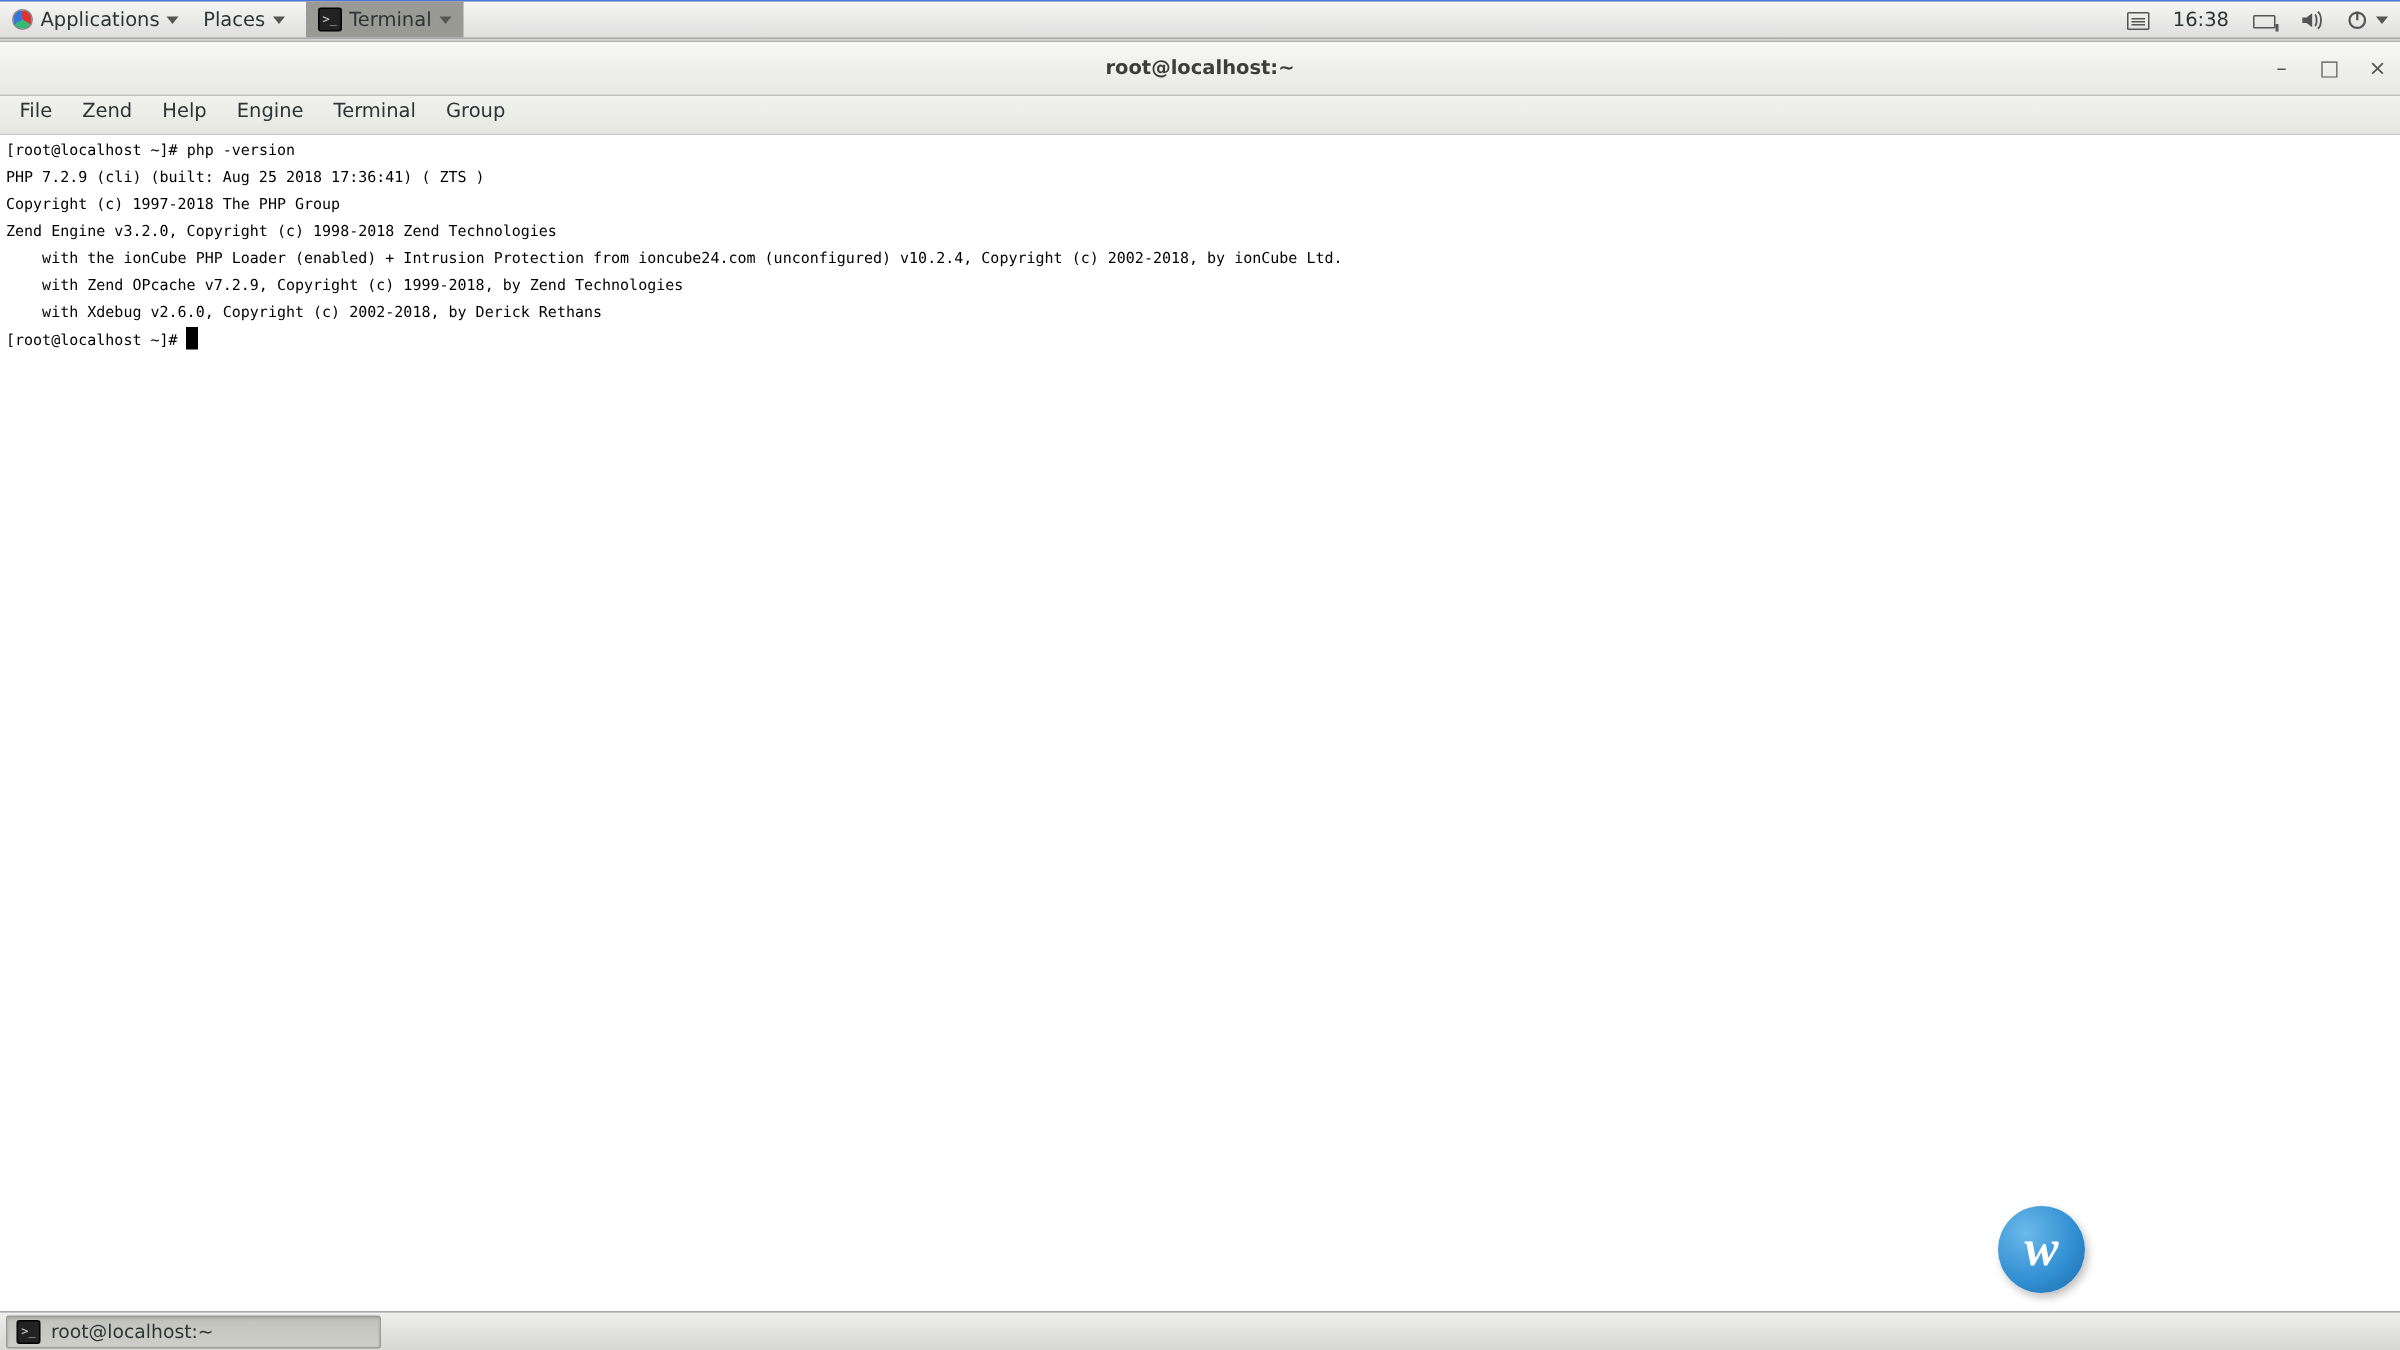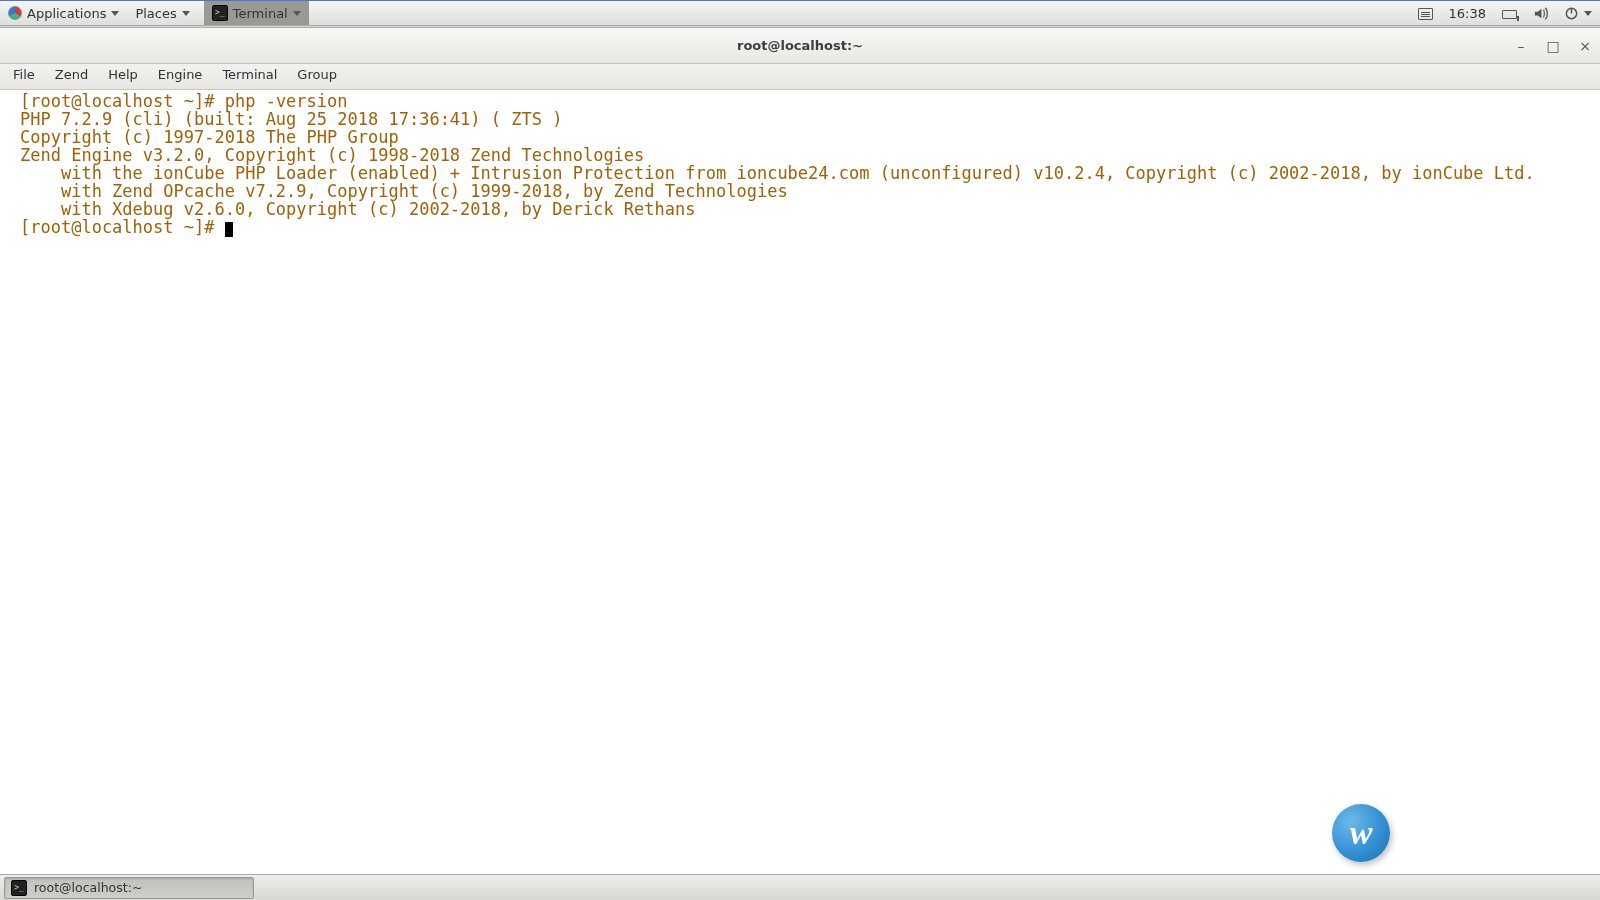--- a/index.html
+++ b/index.html
@@ -29,21 +29,21 @@
   .clock { font-size:13px; }
 
   
   .term-window { position:absolute; top:27px; left:0; right:0; bottom:26px; background:#fff; display:flex; flex-direction:column; border-top:1px solid #b0b0aa; }
   .titlebar { height:36px; background:linear-gradient(#f7f7f5,#e8e8e4); border-bottom:1px solid #c0c0ba; display:flex; align-items:center; justify-content:center; position:relative; }
   .titlebar .title { font-weight:bold; color:#3d3d3d; font-size:13px; }
   .win-controls { position:absolute; right:6px; top:0; bottom:0; display:flex; align-items:center; gap:14px; color:#555; }
   .win-controls span { width:18px; text-align:center; font-size:14px; line-height:1; }
   .menubar { height:26px; background:linear-gradient(#f1f1ee,#e7e7e2); border-bottom:1px solid #c8c8c2; display:flex; padding:0 4px; gap:2px; }
   .menubar .mitem { padding:3px 9px; color:#2e3436; }
-  .terminal-body { flex:1; background:#fff; color:#a16207; font-family:"DejaVu Sans Mono","Liberation Mono",monospace; font-size:17px; line-height:18px; padding:2px 20px; white-space:pre; overflow:hidden; }
+  .terminal-body { flex:1; background:#fff; color:#000000; font-family:"DejaVu Sans Mono","Liberation Mono",monospace; font-size:10px; line-height:18px; padding:2px 4px; white-space:pre; overflow:hidden; }
   .cursor-block { display:inline-block; width:8px; height:15px; background:#000; vertical-align:text-bottom; }
 
   
   .bottom-panel { position:absolute; left:0; right:0; bottom:0; height:26px;
     background:linear-gradient(#eeeeec,#d7d7d3); border-top:1px solid #aaa;
     display:flex; align-items:center; padding:0 4px; }
   .task-btn { display:flex; align-items:center; gap:7px; height:22px; padding:0 12px 0 6px;
     background:linear-gradient(#c2c2bd,#cfcfca); border:1px solid #9a9a94; border-radius:2px;
     box-shadow:inset 0 1px 2px rgba(0,0,0,.15); font-size:12.5px; color:#2e3436; min-width:250px;}
   .task-btn .icn { width:16px; height:16px; background:#222; border:1px solid #000; border-radius:2px; position:relative; display:flex;align-items:center;justify-content:center;}

